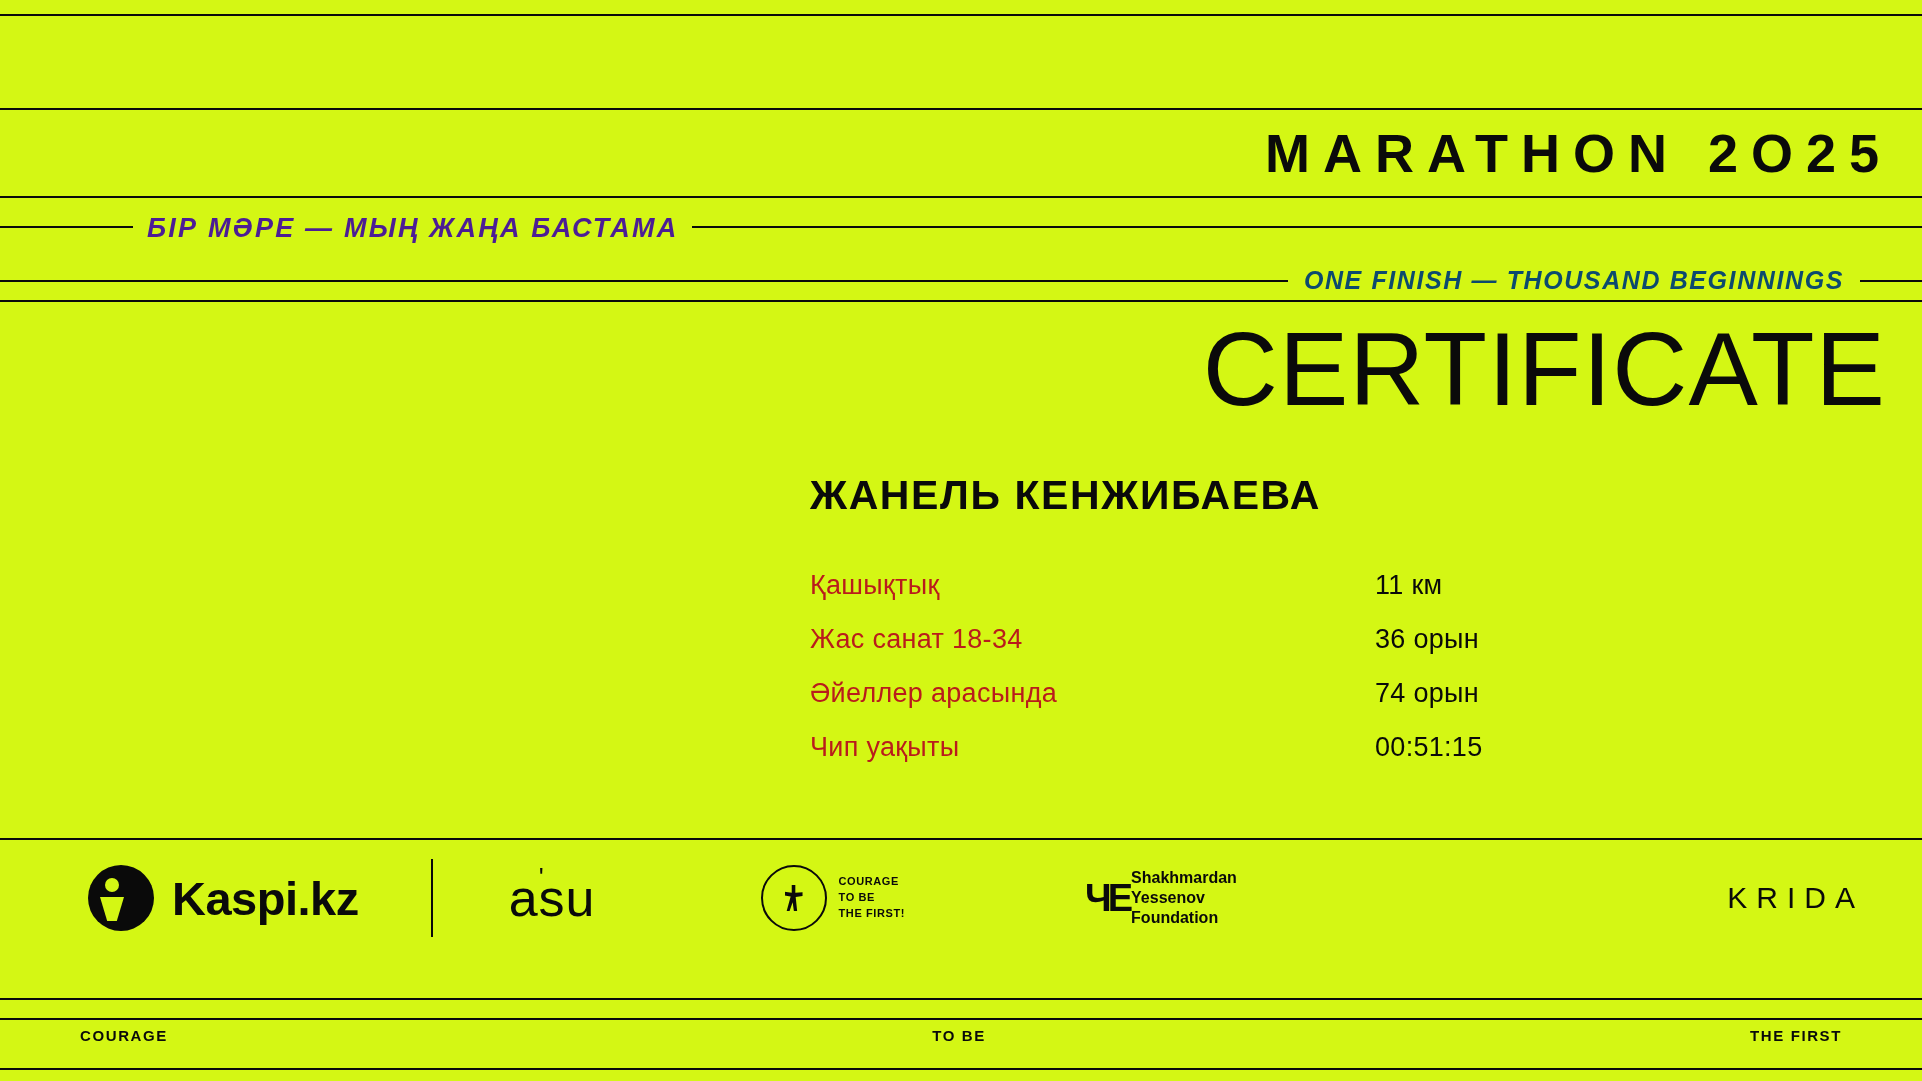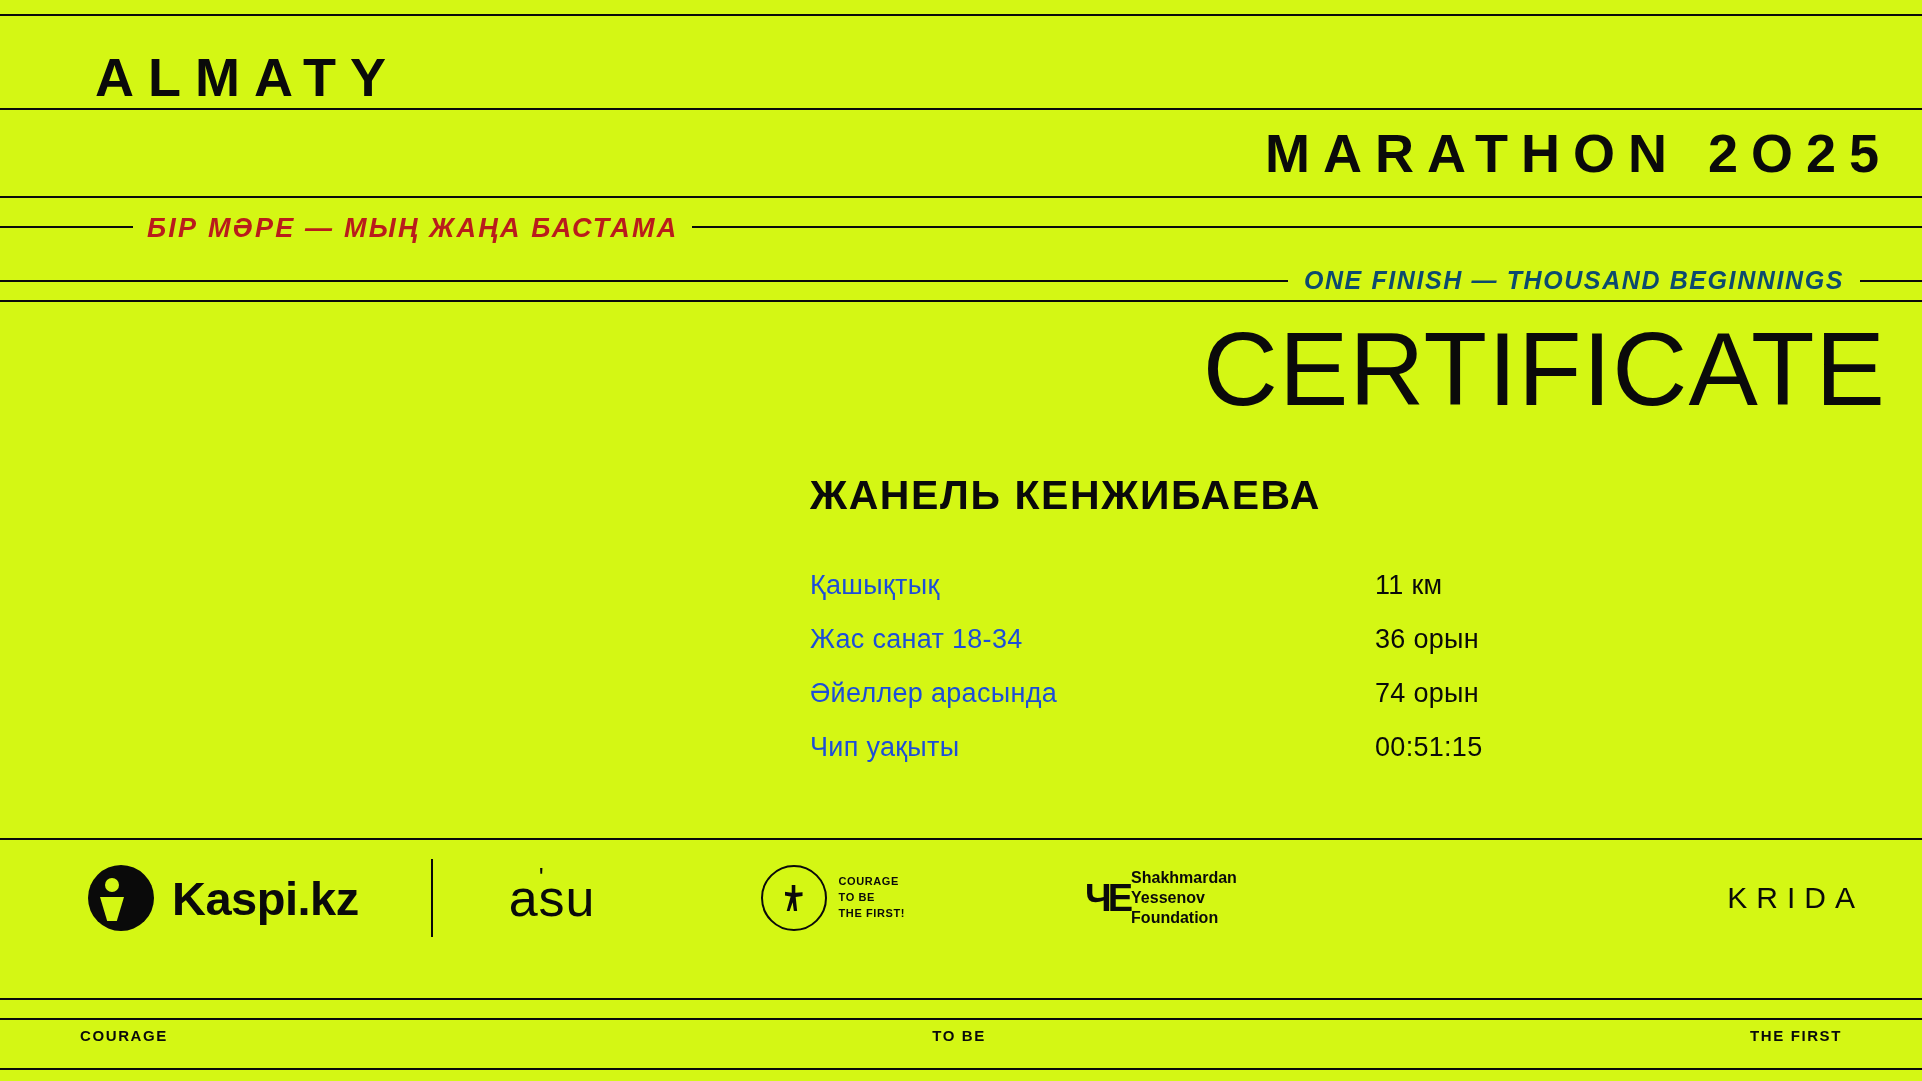--- a/index.html
+++ b/index.html
@@ -56,21 +56,21 @@
     line-height: 1;
   }
   .slogan-kz {
     position: absolute;
     left: 133px;
     top: 215px;
     font-size: 27px;
     font-weight: 700;
     font-style: italic;
     letter-spacing: 2.2px;
-    color: #b91c1c;
+    color: #4c1d95;
     line-height: 1;
     background: #d4f714;
     padding: 0 14px;
     text-align: right;
   }
   .slogan-en {
     position: absolute;
     right: 62px;
     top: 268px;
     font-size: 25px;
@@ -116,21 +116,21 @@
     width: 800px;
   }
   .result-row {
     display: flex;
     margin-bottom: 23px;
   }
   .result-label {
     width: 565px;
     font-size: 27px;
     font-weight: 400;
-    color: #1d4ed8;
+    color: #b91c1c;
     letter-spacing: 0.3px;
   }
   .result-value {
     font-size: 27px;
     font-weight: 400;
     color: #0a0a0a;
     letter-spacing: 0.3px;
   }
 
   
@@ -289,21 +289,20 @@
   <div class="rule" style="top:196px;"></div>
   <div class="rule" style="top:226px;"></div>
   <div class="rule" style="top:280px;"></div>
   <div class="rule" style="top:300px;"></div>
   <div class="rule" style="top:838px;"></div>
   <div class="rule" style="top:998px;"></div>
   <div class="rule" style="top:1018px;"></div>
   <div class="rule" style="top:1068px;"></div>
 
   <div class="header">
-    <div class="almaty">ALMATY</div>
     <div class="marathon">MARATHON 2O25</div>
     <div class="slogan-kz">БІР МӘРЕ — МЫҢ ЖАҢА БАСТАМА</div>
     <div class="slogan-en">ONE FINISH — THOUSAND BEGINNINGS</div>
   </div>
 
   <div class="title">CERTIFICATE</div>
 
   <div class="athlete-name">ЖАНЕЛЬ КЕНЖИБАЕВА</div>
 
   <div class="results">

